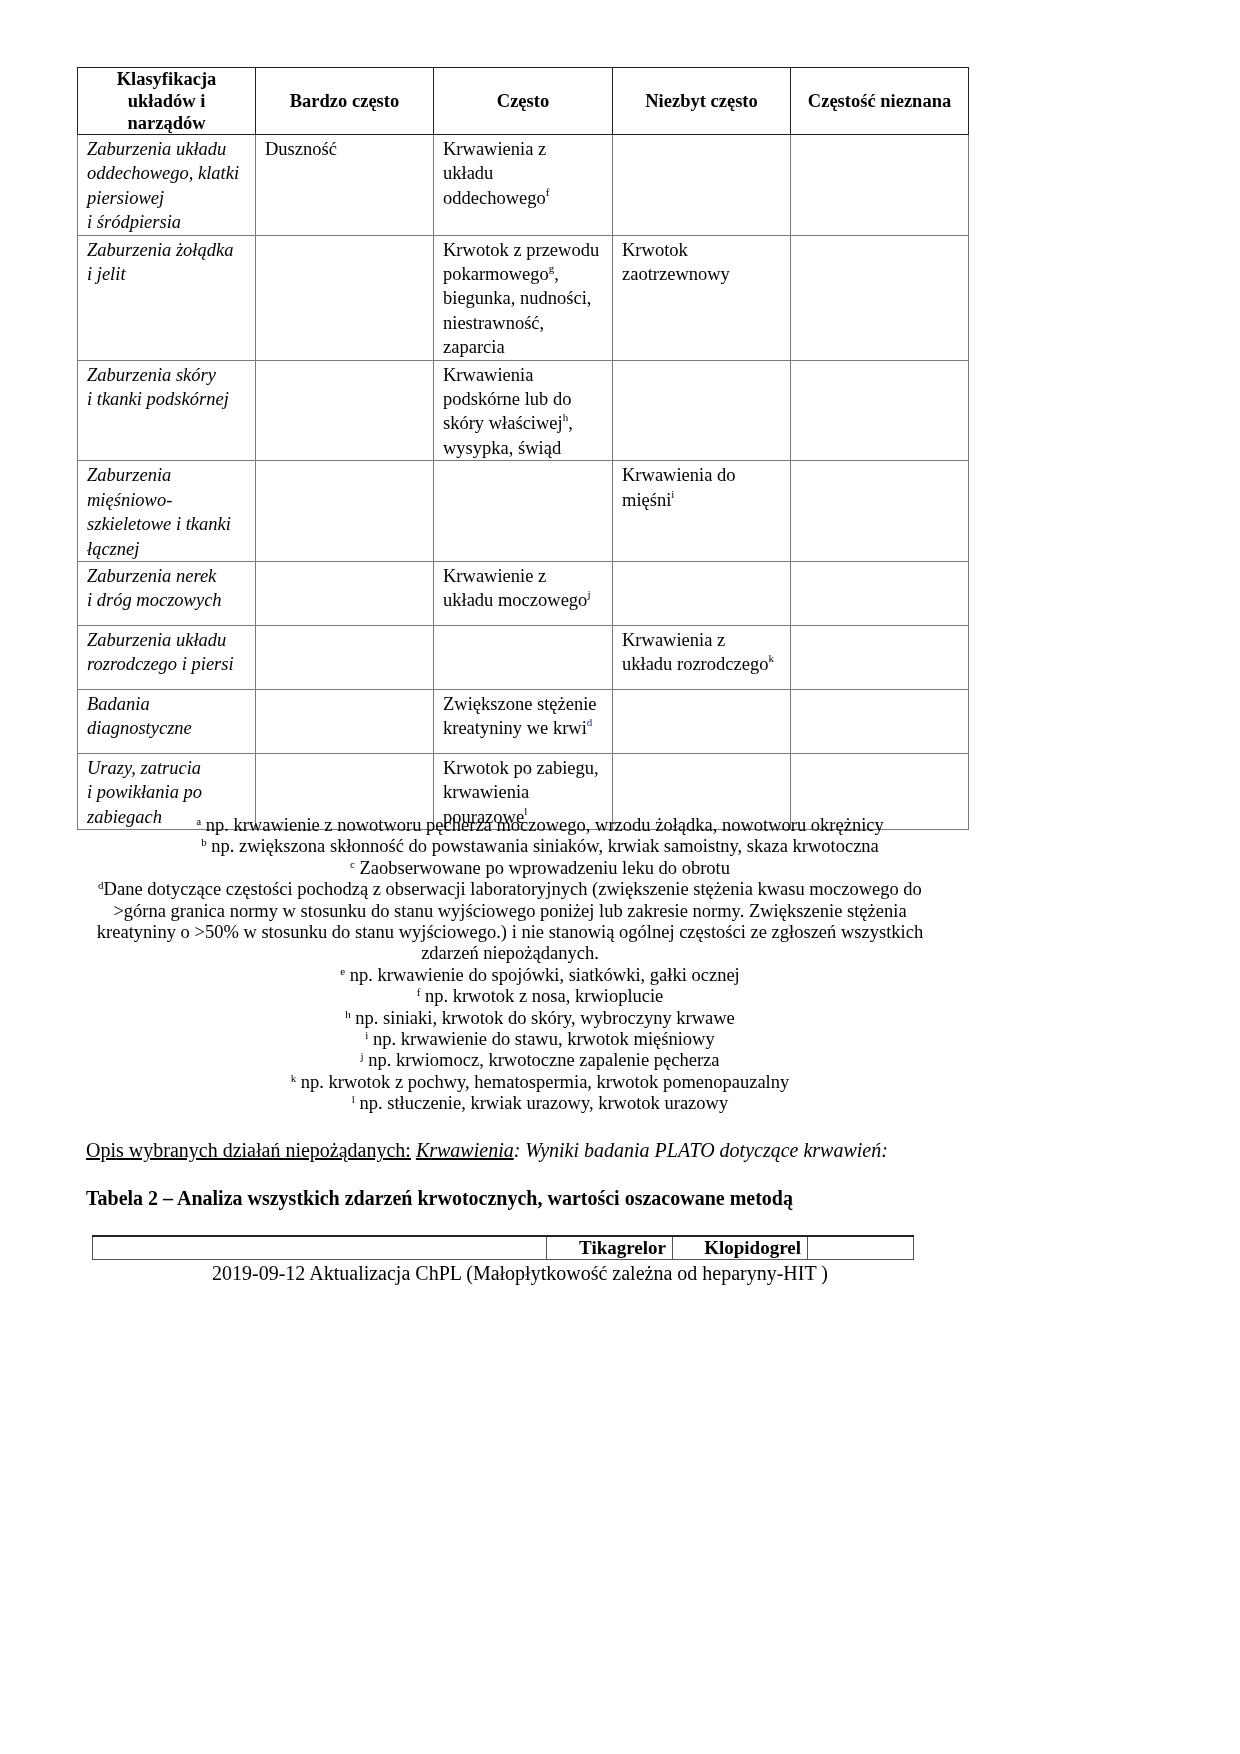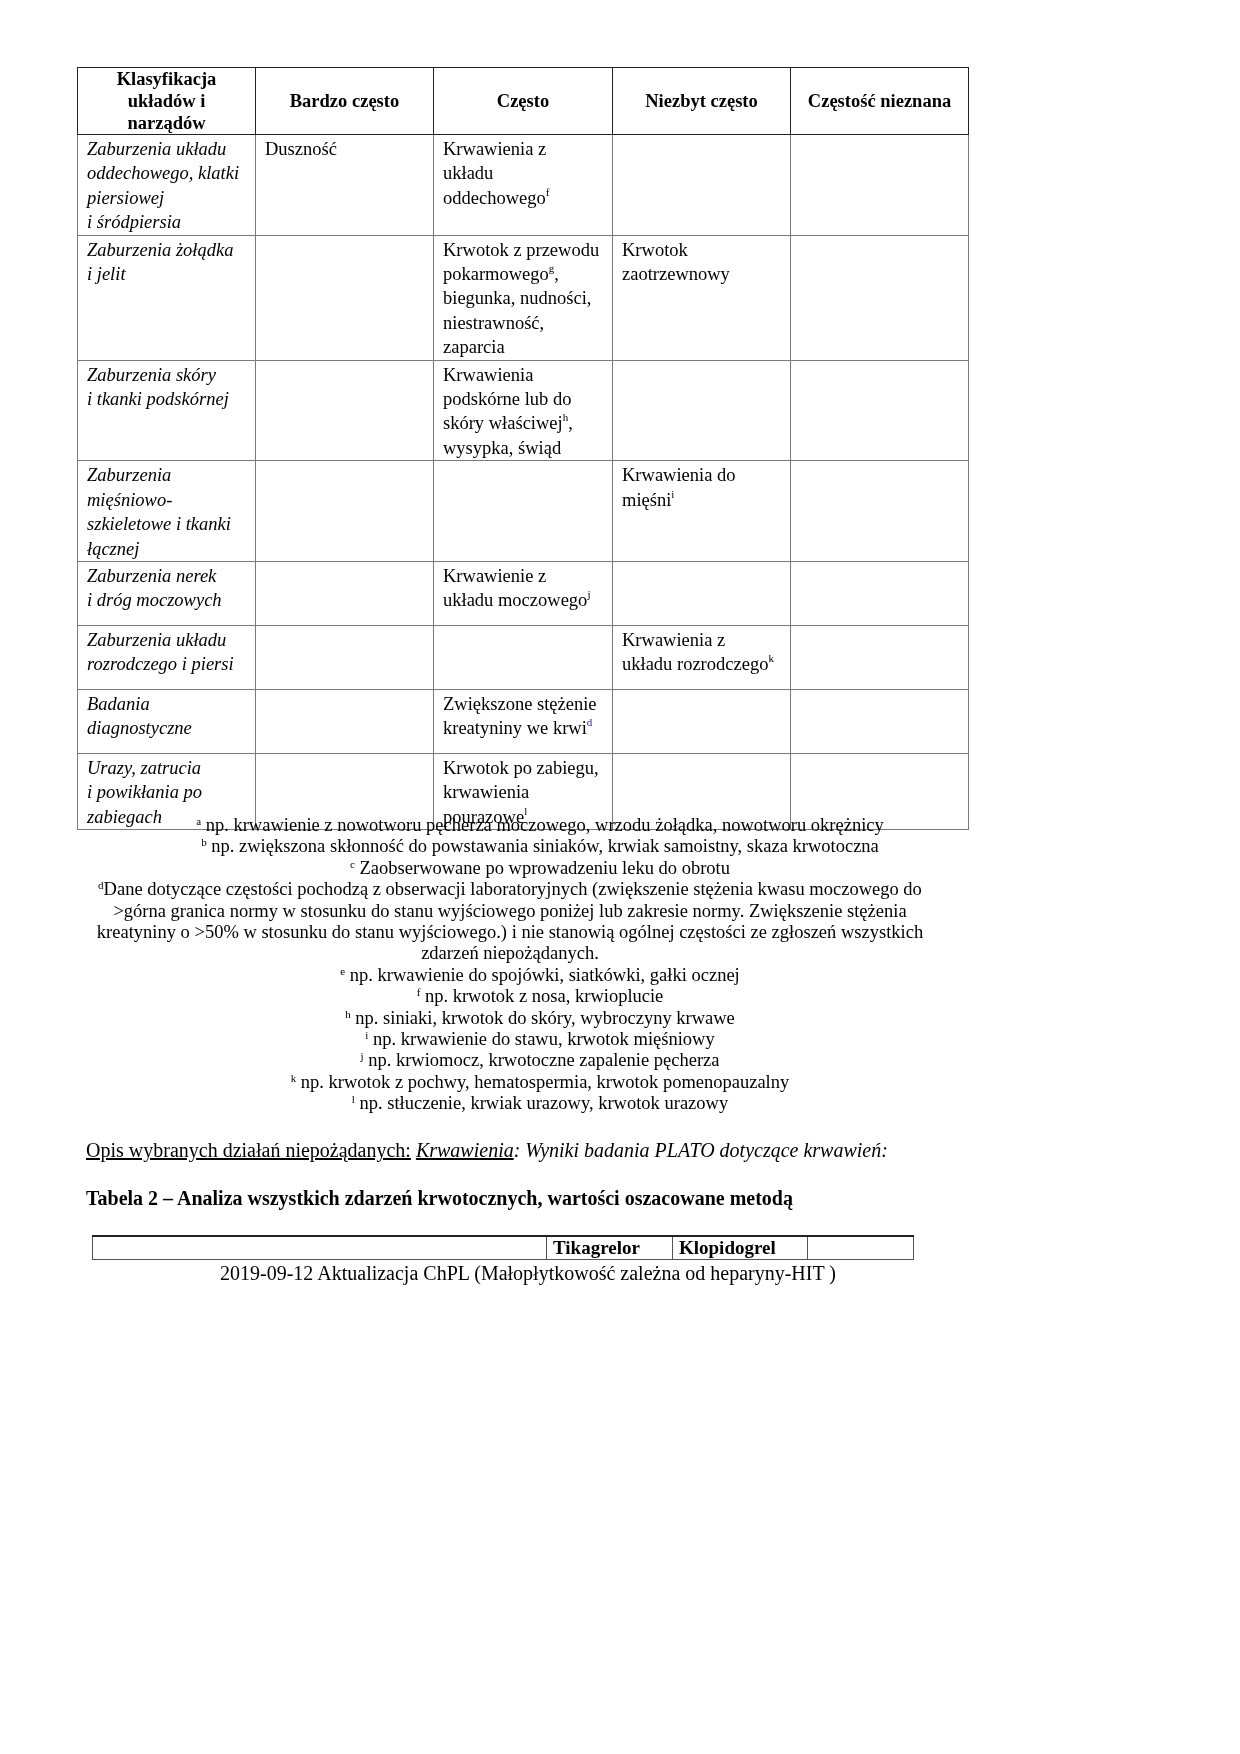--- a/index.html
+++ b/index.html
@@ -12,22 +12,22 @@
   table.main td.cat { font-style:italic;margin-top:29px; }
   sup { font-size:11px; line-height:0; vertical-align:8px; }
   .notes { position:absolute; left:90px; top:815px; width:900px; font-size:18.5px; line-height:21.4px;text-align:center; }
   .note { display:block; }
   .note sup { vertical-align:6px; }
   .para { position:absolute; left:86px; font-size:20px; line-height:24px; white-space:nowrap;text-align:center; }
   .u { text-decoration:underline; }
   .i { font-style:italic; }
   .b { font-weight:bold; }
   table.t2 { position:absolute; left:92px; top:1235px; width:821px; border-collapse:collapse; table-layout:fixed; }
-  table.t2 td { border:1px solid #555; border-top:2px solid #222; font-weight:bold; font-size:19px; height:22px; padding:0 6px; text-align:left; }
-  .footer { position:absolute; left:0; top:1261px; width:1040px; text-align:center; font-size:20px; line-height:24px;padding-left:8px; }
+  table.t2 td { border:1px solid #555; border-top:2px solid #222; font-weight:bold; font-size:19px; height:22px; padding:0 6px; text-align:right; }
+  .footer { position:absolute; left:0; top:1261px; width:1040px; text-align:center; font-size:20px; line-height:24px; }
 </style>
 </head>
 <body>
 
 <div class="page">
 
   <table class="main">
     <colgroup>
       <col style="width:178px">
         <col style="width:178px">

